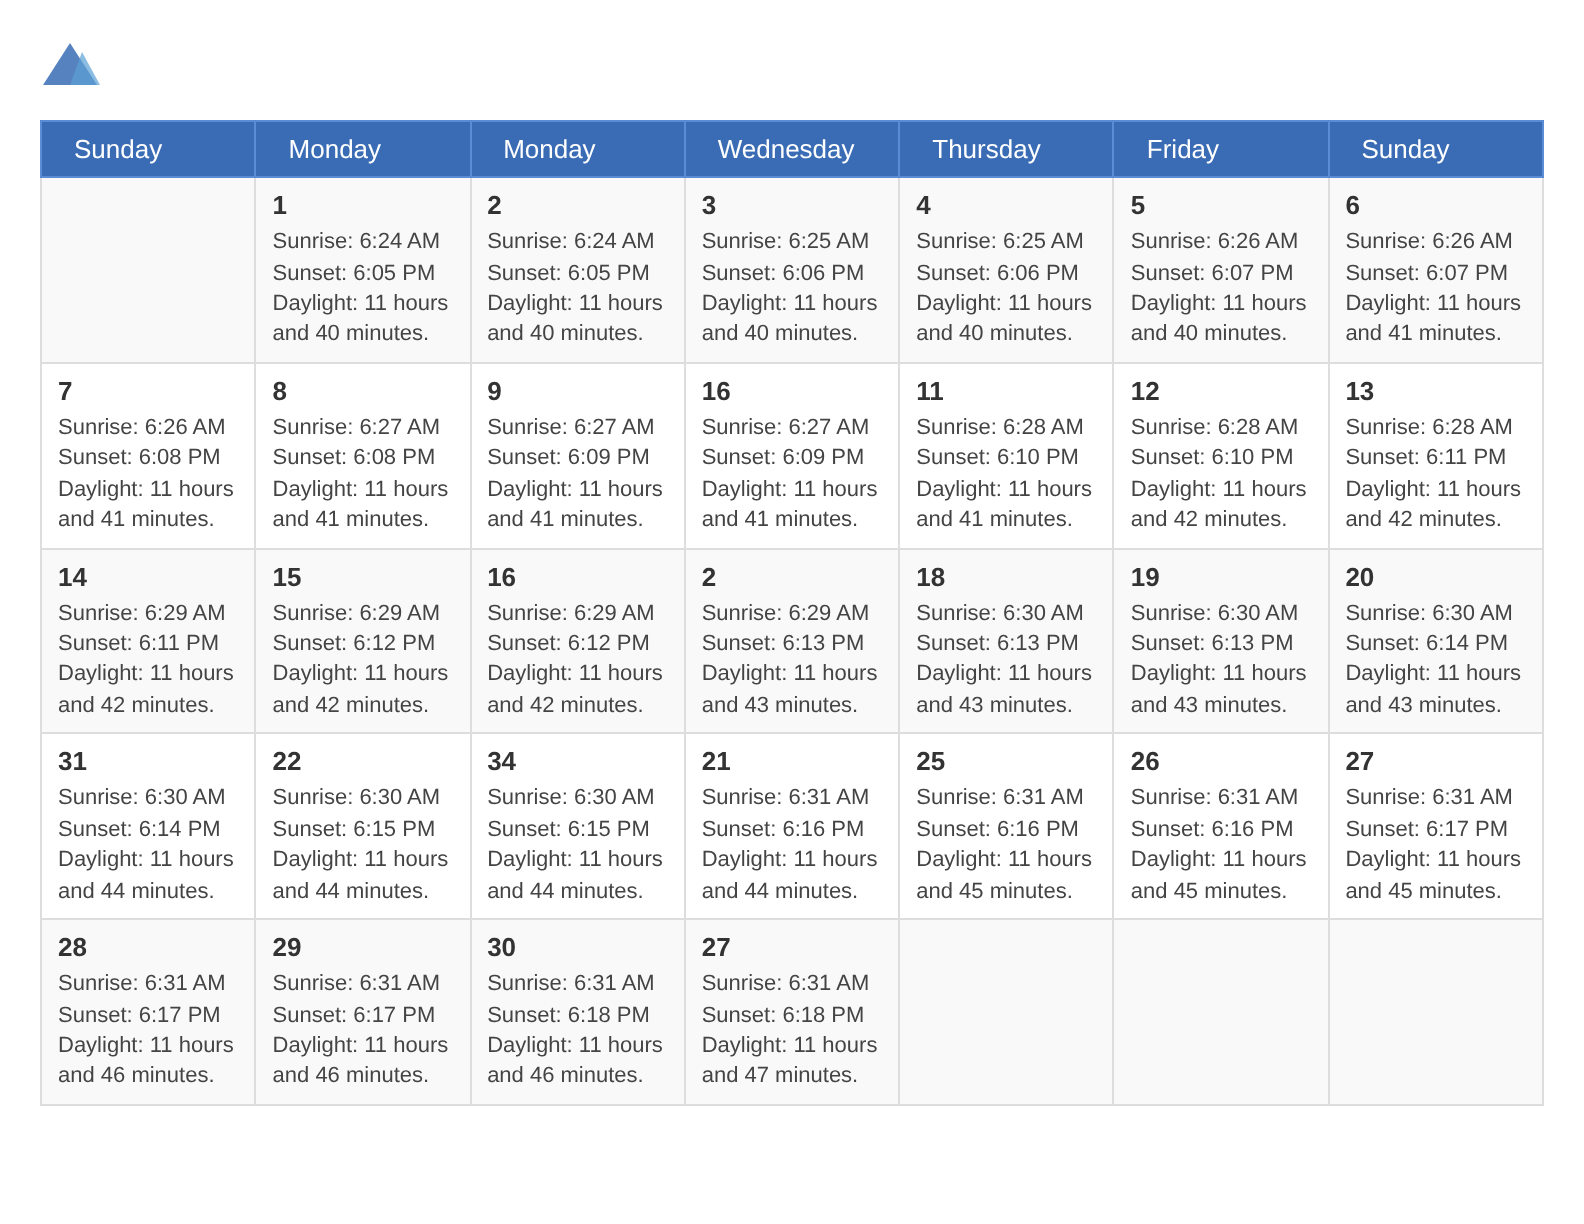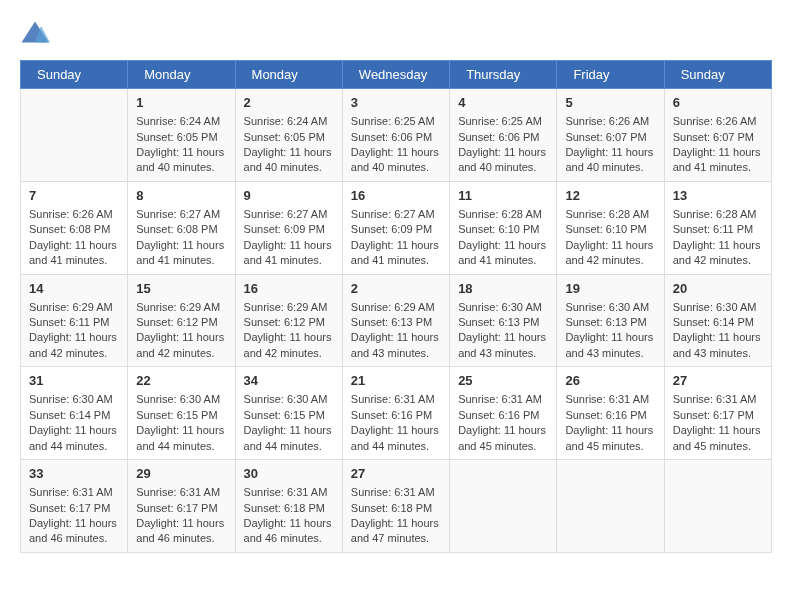--- a/index.html
+++ b/index.html
@@ -307,21 +307,21 @@
         <td>
           <span class="day-num">27</span>
           <div class="cell-text" style="white-space: pre-line;">Sunrise: 6:31 AM
 Sunset: 6:17 PM
 Daylight: 11 hours
 and 45 minutes.</div>
         </td>
       </tr>
       <tr>
         <td>
-          <span class="day-num">33</span>
+          <span class="day-num">28</span>
           <div class="cell-text" style="white-space: pre-line;">Sunrise: 6:31 AM
 Sunset: 6:17 PM
 Daylight: 11 hours
 and 46 minutes.</div>
         </td>
         <td>
           <span class="day-num">29</span>
           <div class="cell-text" style="white-space: pre-line;">Sunrise: 6:31 AM
 Sunset: 6:17 PM
 Daylight: 11 hours

